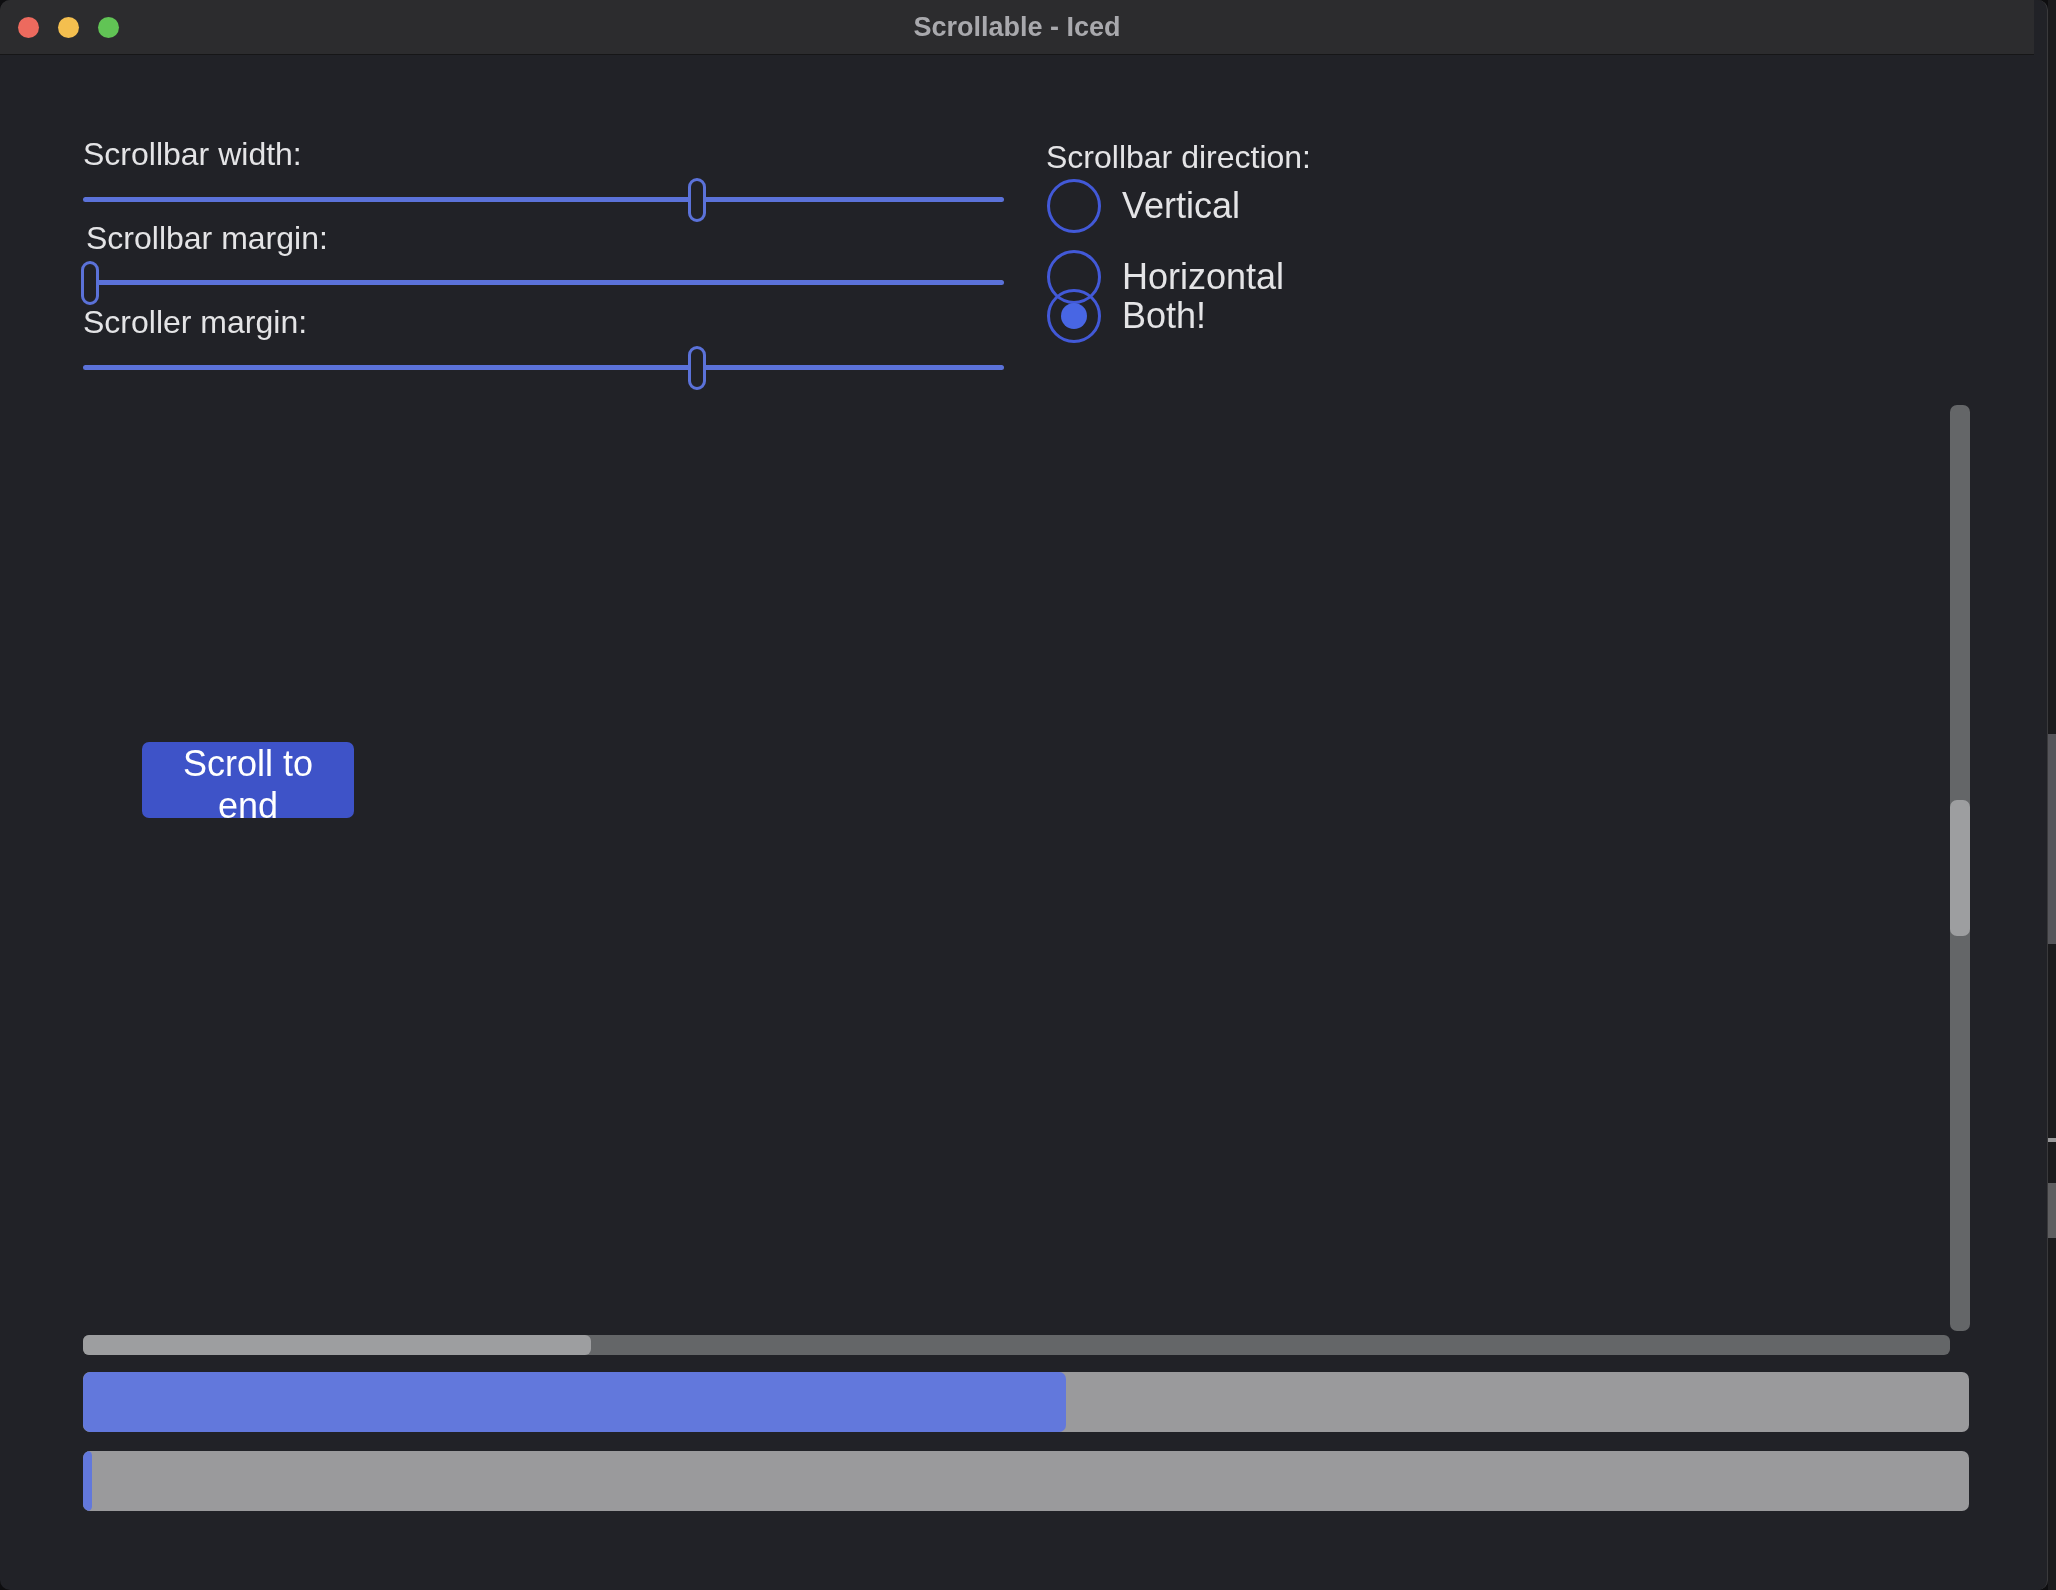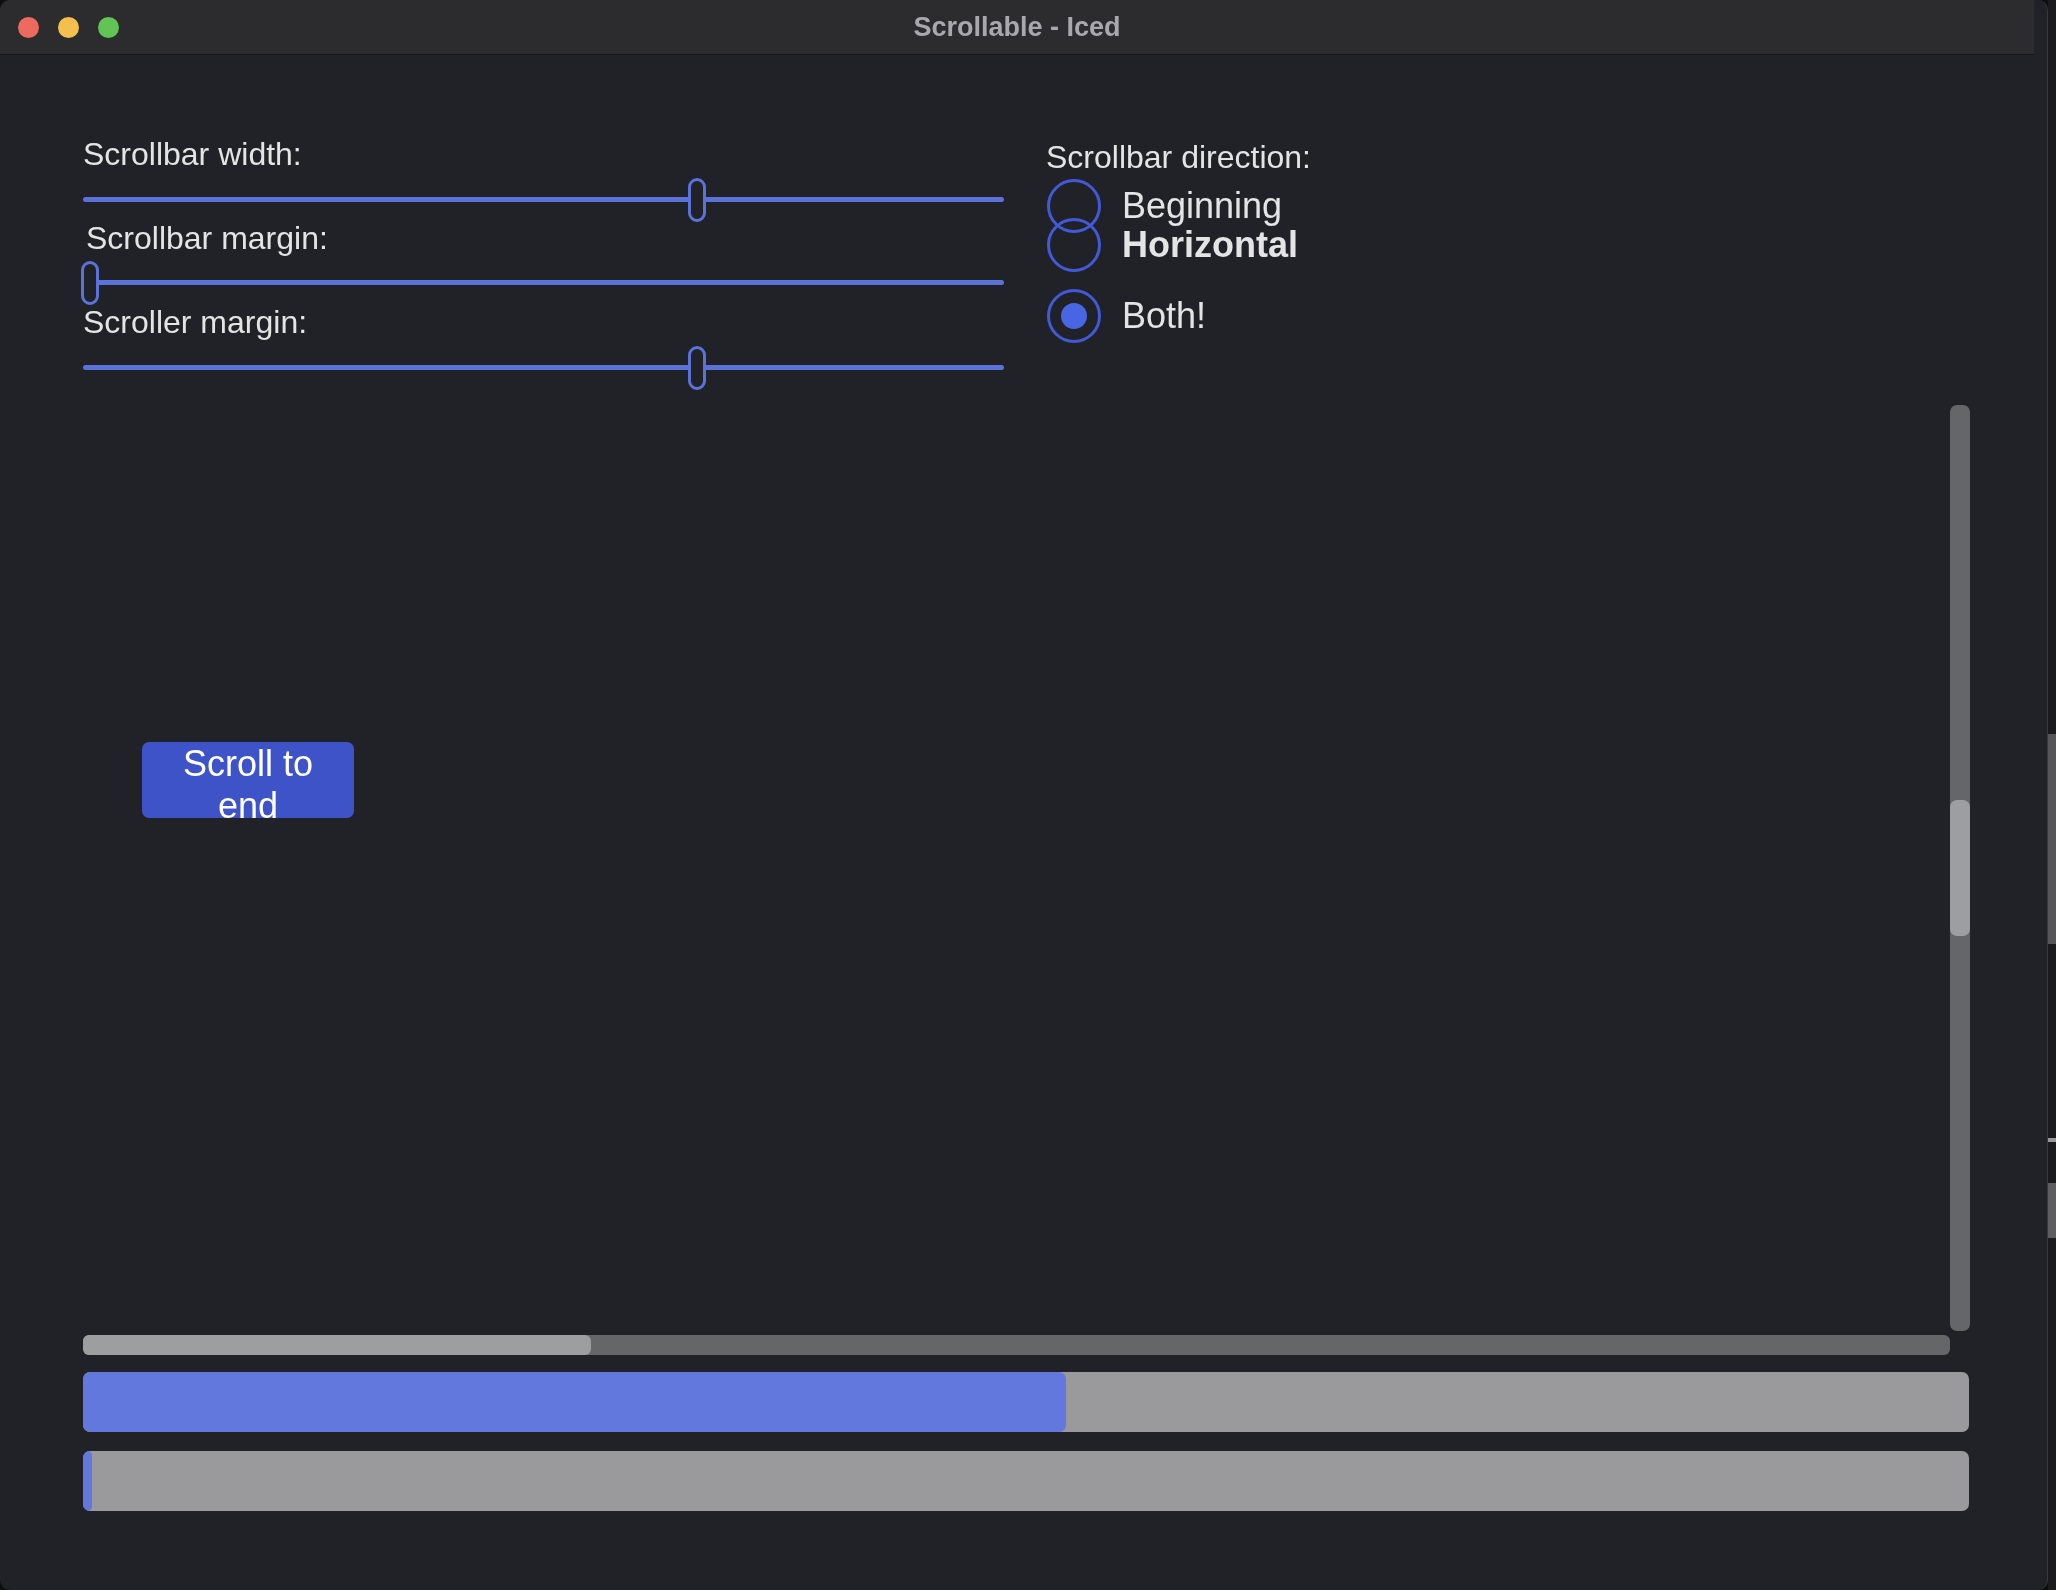--- a/index.html
+++ b/index.html
@@ -103,24 +103,24 @@
   <div class="rail" style="top:365px;">
     <div class="handle" style="left: 66.7%;"></div>
   </div>
 
   <div class="lbl" style="left:1046px;top:139px;">Scrollbar direction:</div>
 
   <div class="radio-row" style="top:179px;">
     <span class="radio-circle">
       
     </span>
-    <span class="radio-label">Beginning</span>
+    <span class="radio-label">Vertical</span>
   </div>
 
-  <div class="radio-row" style="top:218px;font-weight:bold;">
+  <div class="radio-row" style="top:250px;">
     <span class="radio-circle">
       
     </span>
     <span class="radio-label">Horizontal</span>
   </div>
 
   <div class="radio-row" style="top:289px;">
     <span class="radio-circle">
       <span class="radio-dot"></span>
     </span>

